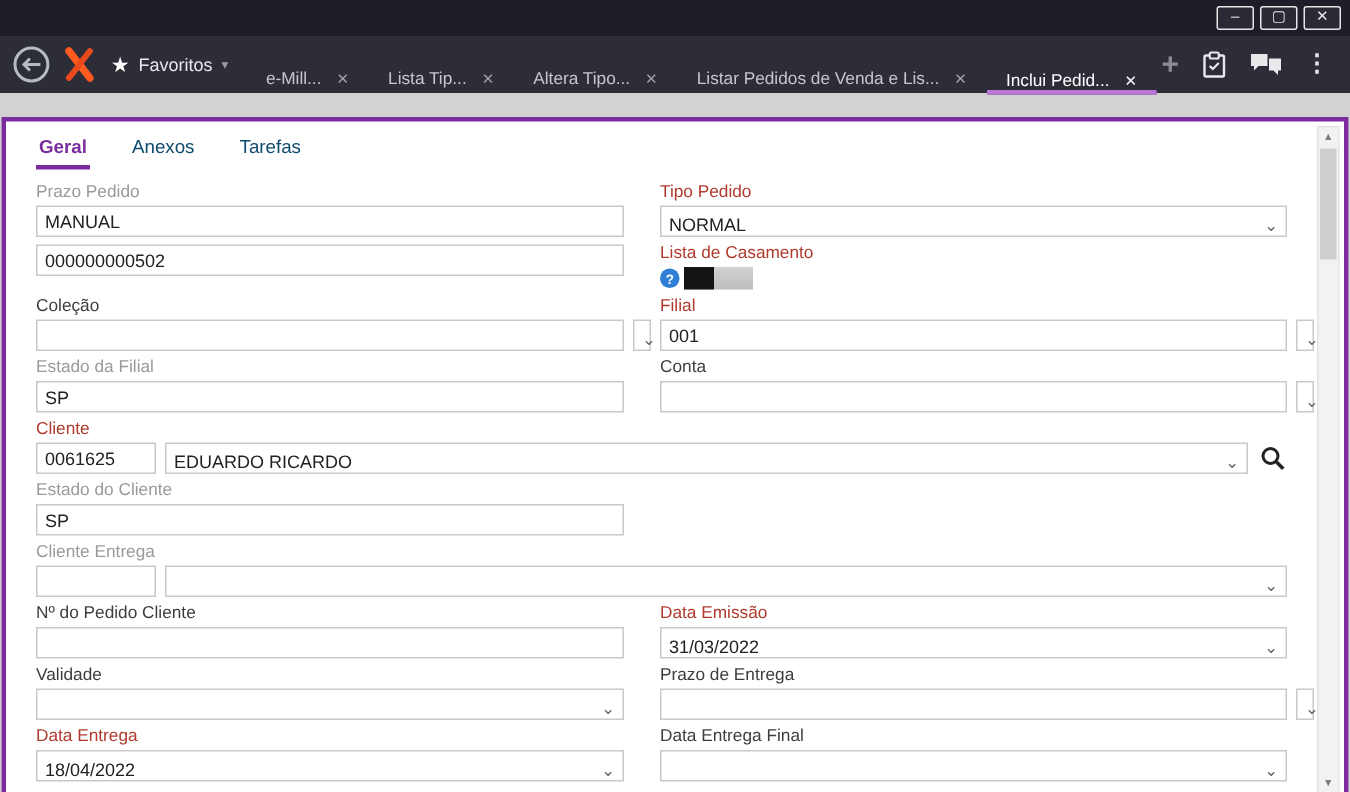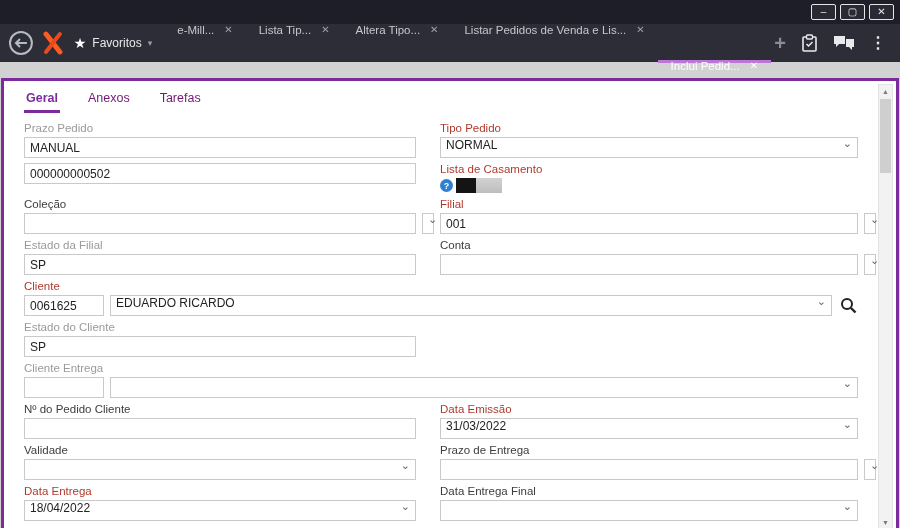--- a/index.html
+++ b/index.html
@@ -12,44 +12,44 @@
 
   
   .navbar{height:38px;background:#2d2d38;display:flex;align-items:stretch;padding:0 8px;}
   .nav-center{align-self:center;}
   .back{width:26px;height:26px;margin-right:8px;cursor:pointer;}
   .logo{width:22px;height:24px;margin-right:6px;}
   .fav{display:flex;align-items:center;gap:6px;color:#e8e8ea;font-size:12px;cursor:pointer;margin:0 12px 0 4px;white-space:nowrap;}
   .fav .star{color:#ffffff;font-size:14px;}
   .fav .caret{color:#9a9aa2;font-size:9px;}
   .nav-tabs{display:flex;align-items:stretch;min-width:0;}
-  .nav-tab{display:flex;align-items:flex-start;gap:10px;padding:0 13px;color:#c6c6cc;font-size:11.5px;cursor:pointer;border-bottom:3px solid transparent;white-space:nowrap;}
+  .nav-tab{display:flex;align-items:flex-end;gap:10px;padding:0 13px;color:#c6c6cc;font-size:11.5px;cursor:pointer;border-bottom:3px solid transparent;white-space:nowrap;}
   .nav-tab .tab-close{color:#9fa0a8;font-size:10px;}
   .nav-tab.active{background:#69217f;border-bottom-color:#bb76d6;color:#fff;margin-top:36px;}
   .nav-tab.active .tab-close{color:#fff;}
   .nav-actions{margin-left:auto;display:flex;align-items:center;gap:15px;padding:0 6px;}
   .plus{color:#8c8c94;font-size:20px;font-weight:bold;cursor:pointer;line-height:1;}
   .dots{color:#e6e6e6;font-size:16px;font-weight:bold;cursor:pointer;line-height:1;}
 
   
   .frame{height:458px;margin:16px 1px;border:3px solid #7c2b9c;background:#fff;position:relative;}
   .content{height:100%;padding:6px 38px 0 20px;position:relative;}
 
   .panel-tabs{display:flex;gap:26px;}
-  .ptab{font-size:12.5px;color:#701a75;padding:4px 2px 5px;cursor:pointer;border-bottom:3px solid transparent;}
+  .ptab{font-size:12.5px;color:#0c4a6e;padding:4px 2px 5px;cursor:pointer;border-bottom:3px solid transparent;}
   .ptab.active{color:#7c2b9c;font-weight:bold;border-bottom-color:#7c2b9c;}
 
   .form{margin-top:9px;display:grid;grid-template-columns:392px 1fr;column-gap:24px;row-gap:5px;}
   .full{grid-column:1/-1;}
   .lbl{display:block;font-size:11.5px;margin-bottom:3px;color:#3d3d3d;}
   .lbl.req{color:#b03a2e;}
   .lbl.dim{color:#9a9a9a;}
   .ctl{display:flex;gap:6px;align-items:center;}
   input.txt{height:21px;border:1px solid #c9c9c9;font:12px "Liberation Sans",sans-serif;padding:0 5px;width:100%;color:#222;background:#fff;outline:none;}
-  .sel{height:21px;border:1px solid #c9c9c9;background:#fff;display:flex;align-items:flex-start;padding:0 5px;flex:1;cursor:pointer;min-width:0;}
+  .sel{height:21px;border:1px solid #c9c9c9;background:#fff;display:flex;align-items:flex-end;padding:0 5px;flex:1;cursor:pointer;min-width:0;}
   .sel .val{font-size:12px;color:#222;flex:1;white-space:nowrap;overflow:hidden;}
   .sel .chev{color:#666;font-size:11px;line-height:1;}
   .w-code{width:74px;flex:none;}
   .w-code2{width:96px;flex:none;}
   .w-tiny{width:32px;flex:none;}
 
   .info-ic{width:13px;height:13px;border-radius:50%;background:#2f7fd6;color:#fff;font-size:9px;font-weight:bold;display:flex;align-items:center;justify-content:center;flex:none;}
   .toggle{width:46px;height:15px;background:linear-gradient(#d2d2d2,#bdbdbd);position:relative;cursor:pointer;flex:none;}
   .toggle .thumb{position:absolute;left:0;top:0;width:20px;height:15px;background:#141414;}
 

